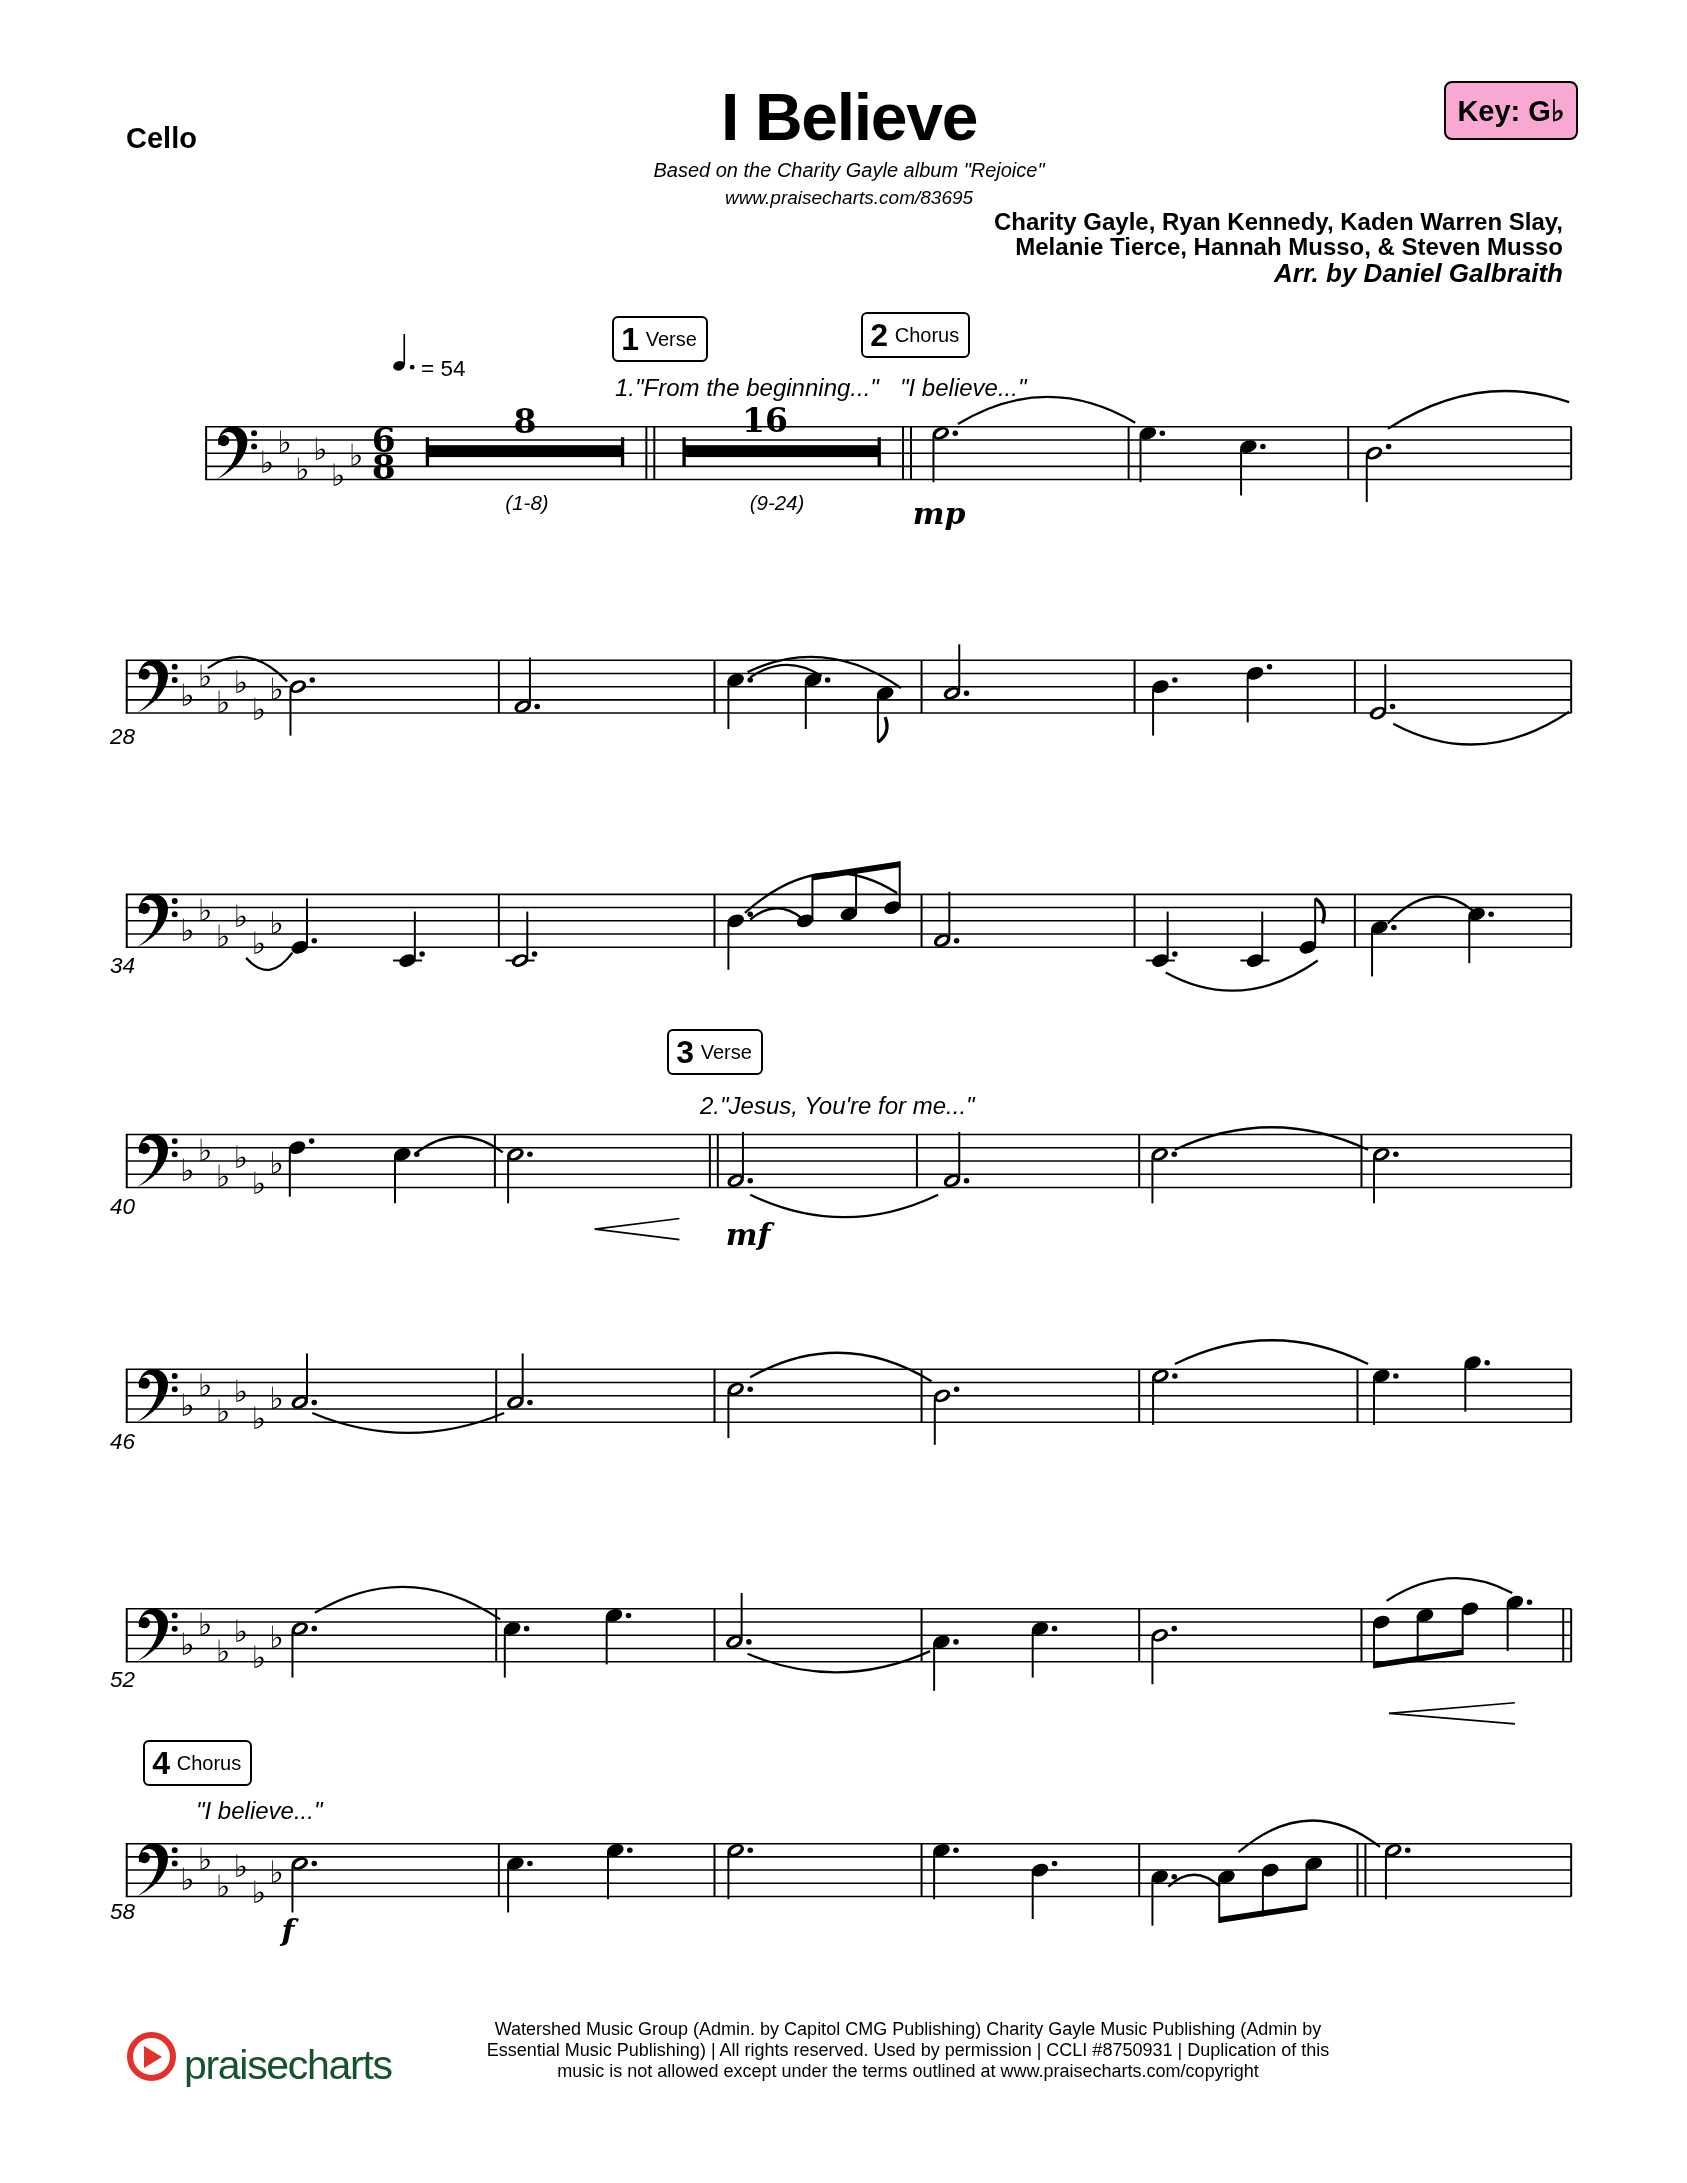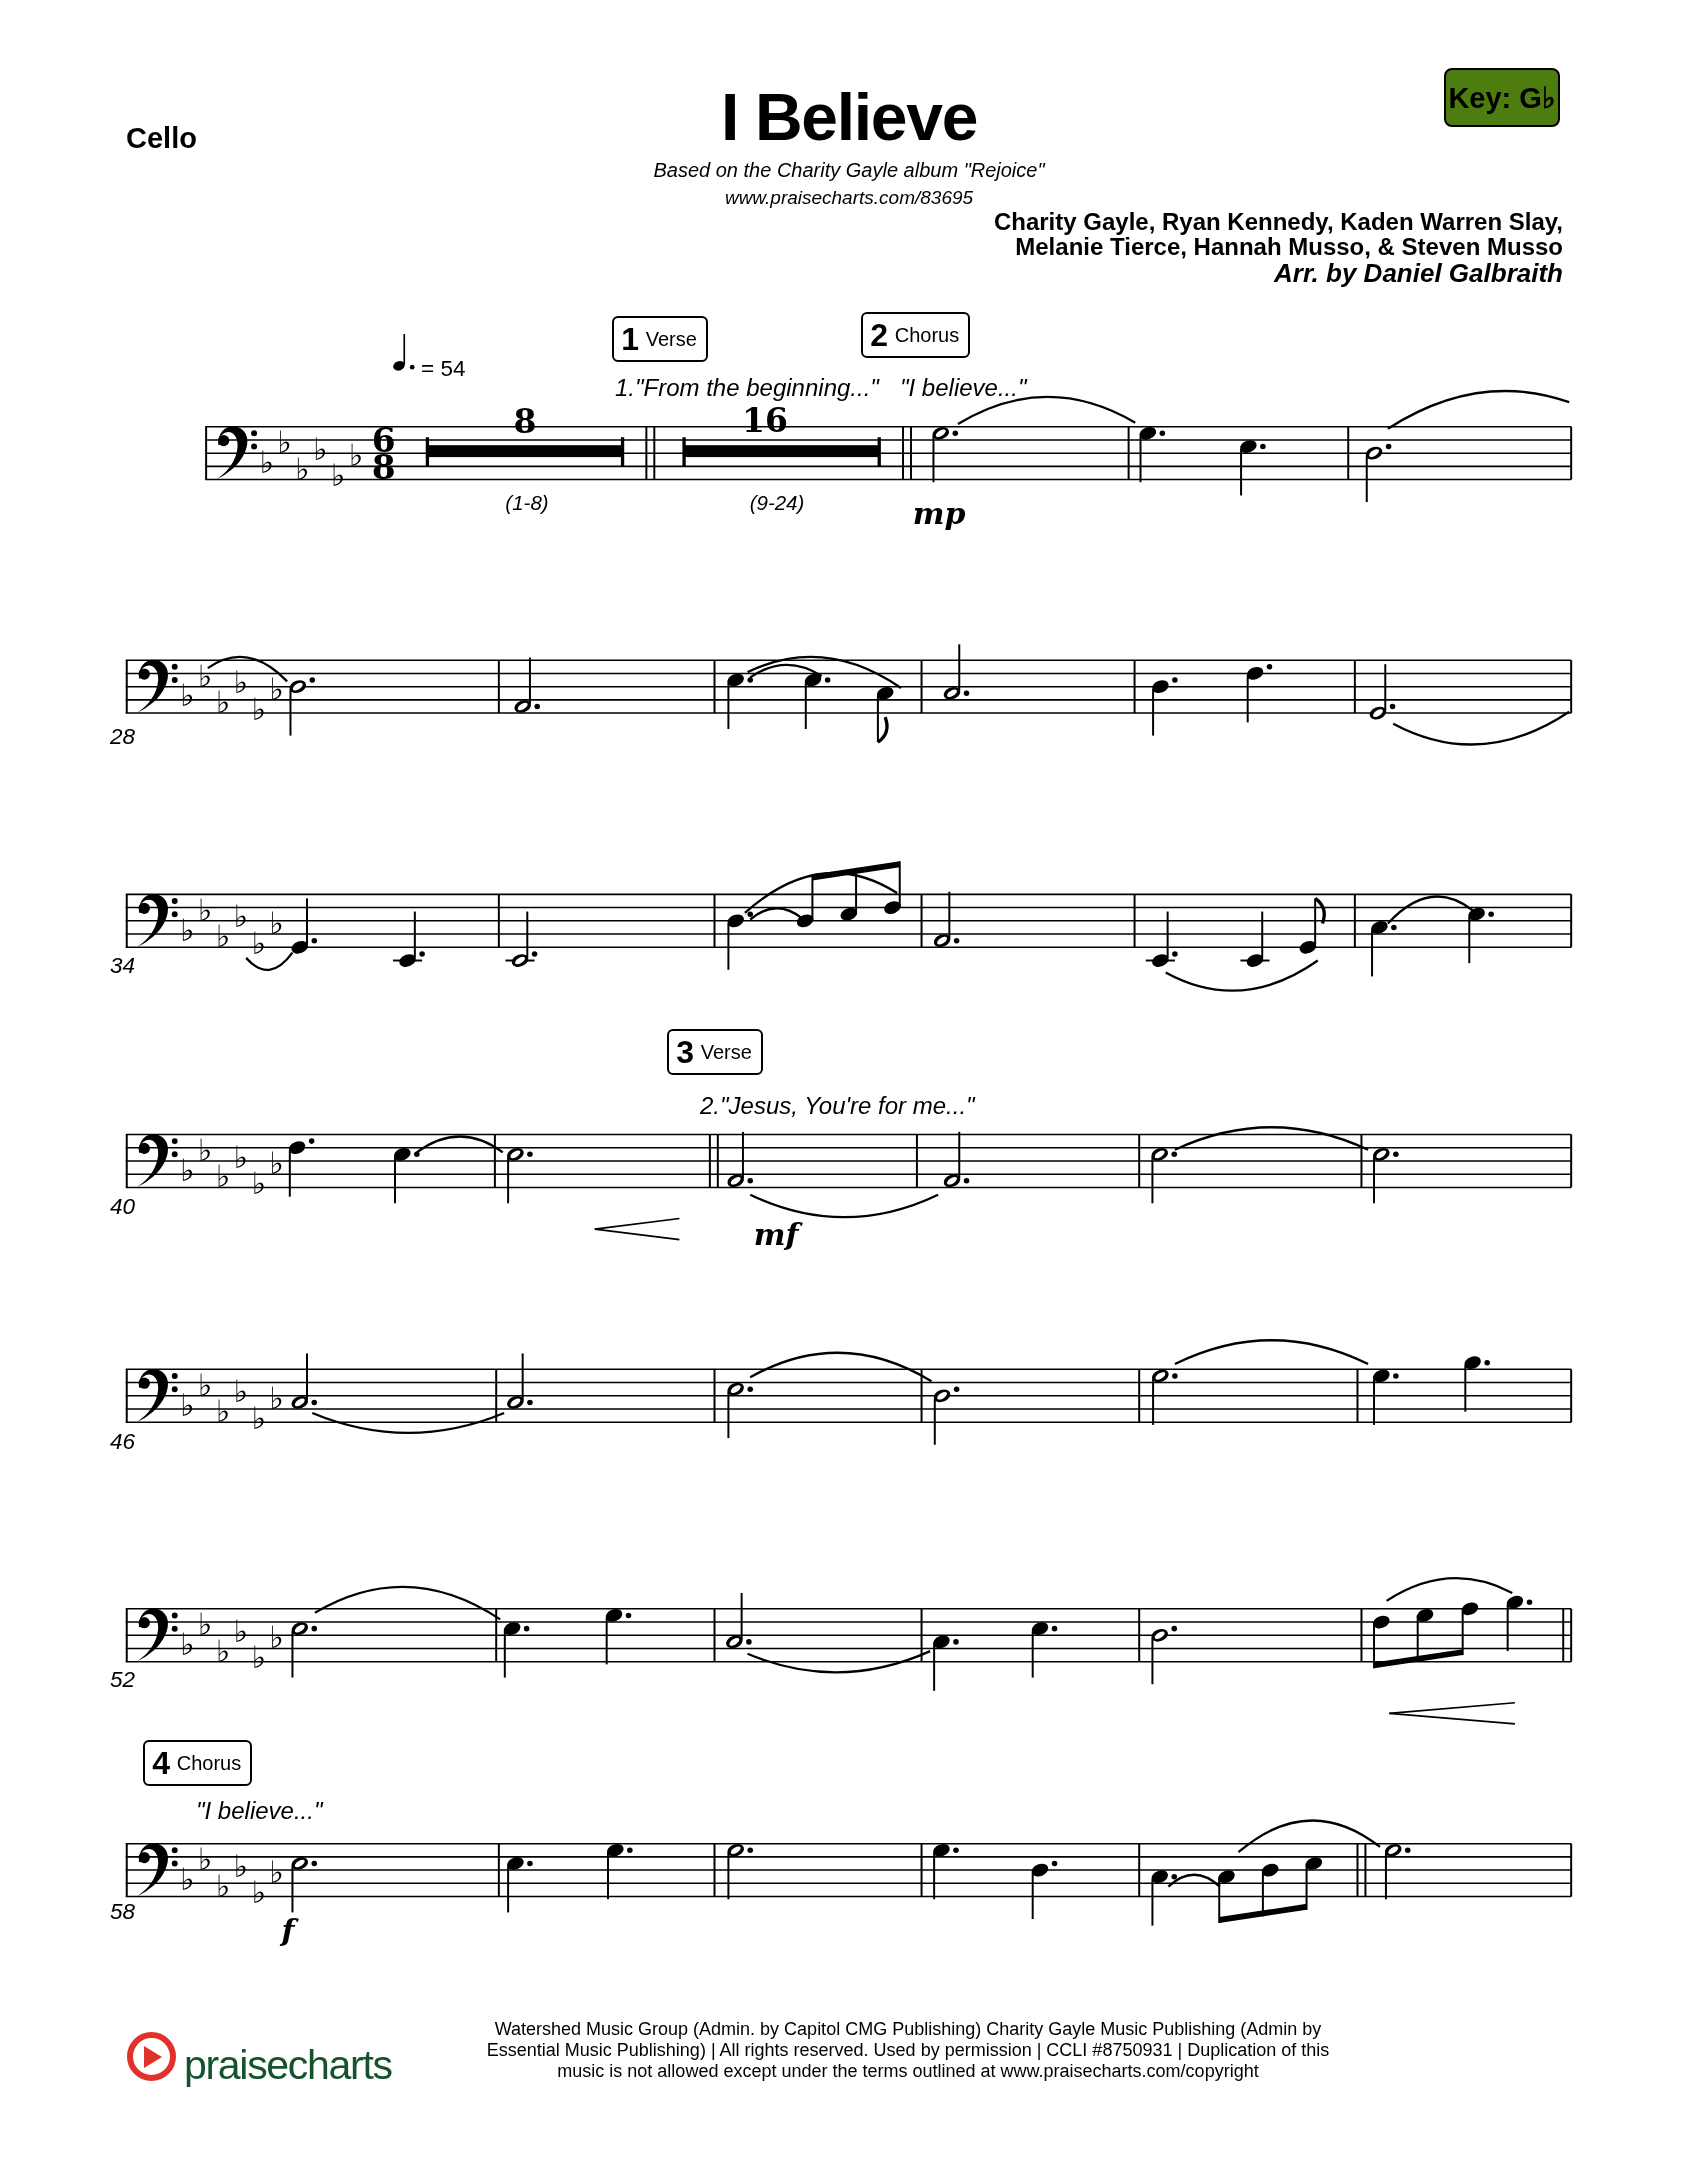--- a/index.html
+++ b/index.html
@@ -5,23 +5,23 @@
   html,body{margin:0;padding:0;background:#888;}
   .page{position:relative;width:1687px;height:2183px;background:#ffffff;
         font-family:"Liberation Sans",sans-serif;color:#000;overflow:hidden;margin:0 auto;}
   .abs{position:absolute;white-space:nowrap;}
   .part-name{left:126px;top:122px;font-size:29px;font-weight:bold;}
   .title{left:849px;top:79px;transform:translateX(-50%);font-size:66px;font-weight:bold;letter-spacing:-1.3px;}
   .subtitle{left:849px;top:159px;transform:translateX(-50%);font-style:italic;font-size:20px;}
   .url{left:849px;top:187px;transform:translateX(-50%);font-style:italic;font-size:19px;}
   .credits{right:124px;top:209px;text-align:right;font-size:24px;font-weight:bold;line-height:25px;}
   .credits .arr{font-weight:bold;font-style:italic;font-size:26px;margin-top:2px;}
-  .keybox{left:1444px;top:68px;width:116px;height:59px;border:2.6px solid #000;border-radius:8px;
+  .keybox{left:1444px;top:81px;width:134px;height:59px;border:2.6px solid #000;border-radius:8px;
           box-sizing:border-box;display:flex;align-items:center;justify-content:center;
-          font-size:29px;font-weight:bold;background:#4d7c0f;}
+          font-size:29px;font-weight:bold;background:#f9a8d4;}
   .rehearsal{position:absolute;border:2.3px solid #000;border-radius:6px;background:#fff;height:46px;
              box-sizing:border-box;display:flex;align-items:center;padding:0 9.3px 0 7.3px;}
   .rehearsal .num{font-size:32px;font-weight:bold;margin-right:6.6px;}
   .rehearsal .rlabel{font-size:20px;}
   .lbl{position:absolute;white-space:nowrap;color:#000;}
   .cue{font-style:italic;font-size:24px;}
   .dyn{font-family:"DejaVu Serif",serif;font-style:italic;font-weight:bold;font-size:30px;}
   .mnum{font-style:italic;font-size:22.5px;text-align:center;}
   .restnum{font-family:"DejaVu Serif",serif;font-weight:bold;font-size:33px;}
   .restrange{font-style:italic;font-size:20.5px;}
@@ -623,21 +623,21 @@
       <div class="lbl tempotext" style="left: 421px; top: 356px;">= 54</div>
       <div class="lbl cue" style="left: 615px; top: 374px;">1."From the beginning..."</div>
       <div class="lbl cue" style="left: 900px; top: 374px;">"I believe..."</div>
       <div class="lbl cue" style="left: 700px; top: 1092px;">2."Jesus, You're for me..."</div>
       <div class="lbl cue" style="left: 196px; top: 1797px;">"I believe..."</div>
       <div class="lbl restnum alignC" style="left: 525px; top: 402px;">8</div>
       <div class="lbl restnum alignC" style="left: 765px; top: 401px;">16</div>
       <div class="lbl restrange alignC" style="left: 527px; top: 491px;">(1-8)</div>
       <div class="lbl restrange alignC" style="left: 777px; top: 491px;">(9-24)</div>
       <div class="lbl dyn alignC" style="left: 939px; top: 496px;">mp</div>
-      <div class="lbl dyn alignC" style="left: 748px; top: 1217px; margin-left: 28px;">mf</div>
+      <div class="lbl dyn alignC" style="left: 748px; top: 1217px;">mf</div>
       <div class="lbl dyn alignC" style="left: 288px; top: 1913px;">f</div>
       <div class="lbl mnum alignR" style="left: 135px; top: 724px;">28</div>
       <div class="lbl mnum alignR" style="left: 135px; top: 953px;">34</div>
       <div class="lbl mnum alignR" style="left: 135px; top: 1194px;">40</div>
       <div class="lbl mnum alignR" style="left: 135px; top: 1429px;">46</div>
       <div class="lbl mnum alignR" style="left: 135px; top: 1667px;">52</div>
       <div class="lbl mnum alignR" style="left: 135px; top: 1899px;">58</div>
     </div>
   <div id="rehearsal-layer">
       <div class="rehearsal" style="left: 612px; top: 316px;">

